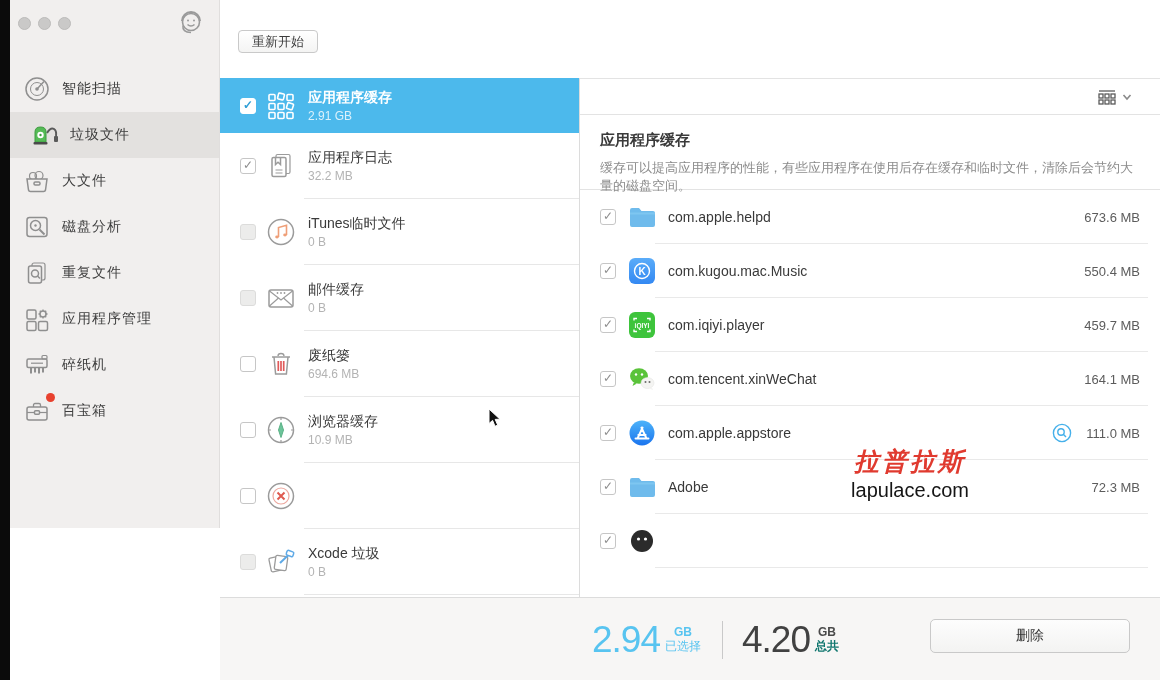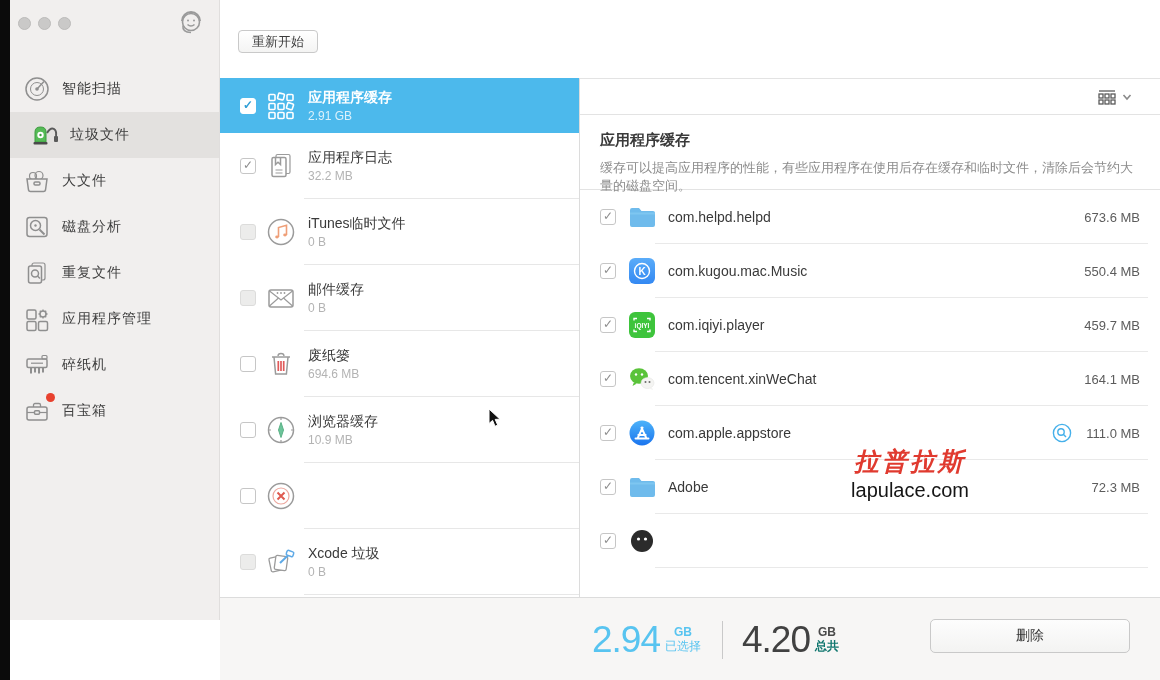--- a/index.html
+++ b/index.html
@@ -1,21 +1,21 @@
 <!DOCTYPE html>
 <html><head>
 <meta charset="utf-8">
 <style>
   * { margin:0; padding:0; box-sizing:border-box; }
   html,body { width:1160px; height:680px; overflow:hidden; font-family:"Liberation Sans",sans-serif; background:#fff; }
   .stage { position:relative; width:1160px; height:680px; background:#fff; }
 
   
   .black-strip { position:absolute; left:0; top:0; width:10px; height:680px; background:#0b0b0b; }
-  .sidebar { position:absolute; left:10px; top:0; width:210px; height:620px; background:#f1efee; border-right:1px solid #e0dedd; }
+  .sidebar { position:absolute; left:10px; top:0; width:210px; height:528px; background:#f1efee; border-right:1px solid #e0dedd; }
   .traffic { position:absolute; top:17px; left:8px; display:flex; gap:7px; }
   .traffic span { width:13px; height:13px; border-radius:50%; background:#cac9c8; border:1px solid #bcbbba; }
   .support { position:absolute; top:7px; right:12px; width:32px; height:32px; }
   .nav { position:absolute; top:66px; left:0; width:100%; }
   .nav-item { position:relative; height:46px; display:flex; align-items:center; padding-left:12px; cursor:default; }
   .nav-item.selected { background:#e3e1df;padding-left:20px; }
   .nav-ic { width:30px; height:30px; flex:0 0 30px; display:flex; align-items:center; justify-content:center; position:relative; }
   .nav-label { margin-left:10px; font-size:14px; color:#3e3e3e; letter-spacing:1px; }
   .badge-dot { position:absolute; top:-3px; right:-3px; width:9px; height:9px; border-radius:50%; background:#e8412e; }
 
@@ -376,21 +376,21 @@
       <div class="rp-list">
 
         <div class="app-row">
           <span class="cb checked"></span>
           <span class="app-ic">
             <svg width="26" height="22" viewBox="0 0 26 22">
                 <path d="M1,4 q0,-2 2,-2 h7 l2.5,3 h11.5 q2,0 2,2 v12 q0,2 -2,2 h-21 q-2,0 -2,-2 z" fill="#6fbbec"></path>
                 <path d="M1,6.5 h25 v2 h-25 z" fill="#7ec6f1"></path>
               </svg>
           </span>
-          <span class="app-name">com.helpd.helpd</span>
+          <span class="app-name">com.apple.helpd</span>
           <span class="app-size">673.6 MB</span>
         </div>
 
 
         <div class="app-row">
           <span class="cb checked"></span>
           <span class="app-ic">
             <svg width="26" height="26" viewBox="0 0 26 26">
               <defs>
                   <linearGradient id="kg" x1="0" y1="0" x2="0" y2="1">

